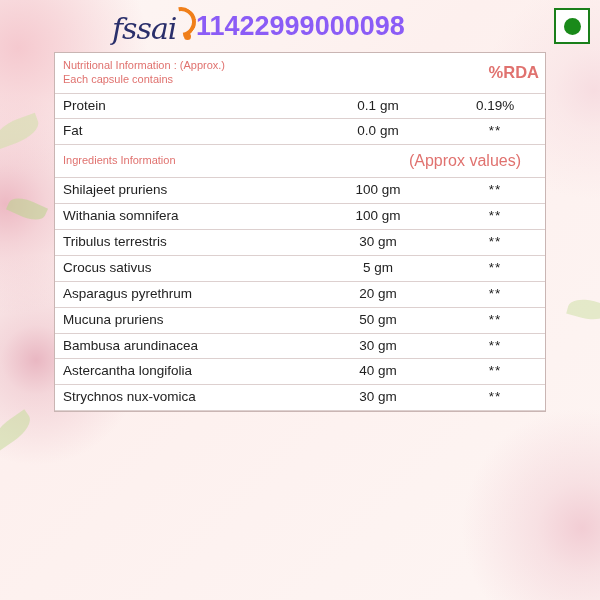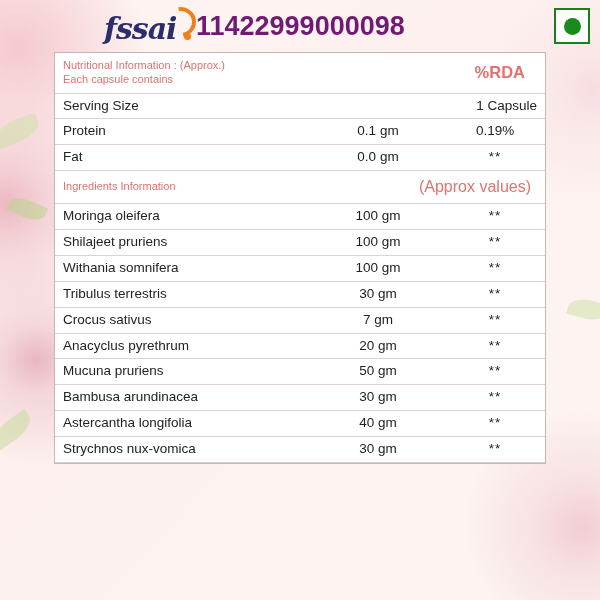--- a/index.html
+++ b/index.html
@@ -59,25 +59,26 @@
     left: 104px;
     top: 8px;
     width: 92px;
     height: 36px;
     display: flex;
     align-items: flex-end;
   }
   .fssai-text {
     font-family: "DejaVu Serif", serif;
     font-style: italic;
-    font-weight: bold;
+    font-weight: normal;
     font-size: 30px;
     color: #2a2f6b;
     letter-spacing: -1px;
     line-height: 1;
+    margin-left: 8px;
   }
   .fssai-accent {
     position: absolute;
     right: 4px;
     bottom: 4px;
     width: 16px;
     height: 30px;
   }
   .fssai-accent .swoosh {
     position: absolute;
@@ -99,21 +100,21 @@
     border-radius: 50%;
     right: 1px;
     bottom: 0px;
   }
   .licence-no {
     position: absolute;
     left: 196px;
     top: 8px;
     font-size: 27px;
     font-weight: bold;
-    color: #701a75;
+    color: #8b5cf6;
     letter-spacing: 0px;
     line-height: 36px;
     font-family: "Liberation Sans", sans-serif;
   }
   .veg-mark {
     position: absolute;
     right: 10px;
     top: 8px;
     width: 36px;
     height: 36px;
@@ -166,26 +167,26 @@
     padding-bottom: 6px;
     border-bottom: 1px solid #ddd0cf;
   }
   tr.section td.title-cell {
     font-size: 11px;
   }
   tr.section td.rda-cell {
     font-weight: bold;
     font-size: 16.5px;
     text-align: right;
-    padding-right: 20px;
+    padding-right: 6px;
   }
   tr.section td.approx-cell {
     font-size: 16px;
     text-align: right;
-    padding-right: 14px;
+    padding-right: 24px;
   }
   .hdr-line2 {
     display: block;
   }
   td.right { text-align: right; padding-right: 14px; }
   td.center { text-align: center; }
   .stars { letter-spacing: 1px; }
   .twoline { line-height: 1.3; }
 </style>
 </head>
@@ -223,70 +224,60 @@
       <tbody>
 
         <tr class="section">
           <td colspan="2" class="title-cell">
             <span>Nutritional Information : (Approx.)</span>
             <span class="hdr-line2">Each capsule contains</span>
           </td>
           <td class="rda-cell">%RDA</td>
         </tr>
 
-        <tr>
-          <td>Serving Size</td>
-          <td class="col-val"></td>
-          <td class="right">1 Capsule</td>
-        </tr>
 
 
         <tr>
           <td>Protein</td>
           <td class="center">0.1 gm</td>
           <td class="center">0.19%</td>
         </tr>
         <tr>
           <td>Fat</td>
           <td class="center">0.0 gm</td>
           <td class="center stars">**</td>
         </tr>
 
         <tr class="section">
           <td class="title-cell">Ingredients Information</td>
           <td colspan="2" class="approx-cell">(Approx values)</td>
         </tr>
 
         <tr>
-          <td>Moringa oleifera</td>
-          <td class="center">100 gm</td>
-          <td class="center stars">**</td>
-        </tr>
-        <tr>
           <td>Shilajeet pruriens</td>
           <td class="center">100 gm</td>
           <td class="center stars">**</td>
         </tr>
         <tr>
           <td>Withania somnifera</td>
           <td class="center">100 gm</td>
           <td class="center stars">**</td>
         </tr>
         <tr>
           <td>Tribulus terrestris</td>
           <td class="center">30 gm</td>
           <td class="center stars">**</td>
         </tr>
         <tr>
           <td>Crocus sativus</td>
-          <td class="center">7 gm</td>
-          <td class="center stars">**</td>
-        </tr>
-        <tr>
-          <td>Anacyclus pyrethrum</td>
+          <td class="center">5 gm</td>
+          <td class="center stars">**</td>
+        </tr>
+        <tr>
+          <td>Asparagus pyrethrum</td>
           <td class="center">20 gm</td>
           <td class="center stars">**</td>
         </tr>
         <tr>
           <td>Mucuna pruriens</td>
           <td class="center">50 gm</td>
           <td class="center stars">**</td>
         </tr>
         <tr>
           <td>Bambusa arundinacea</td>

